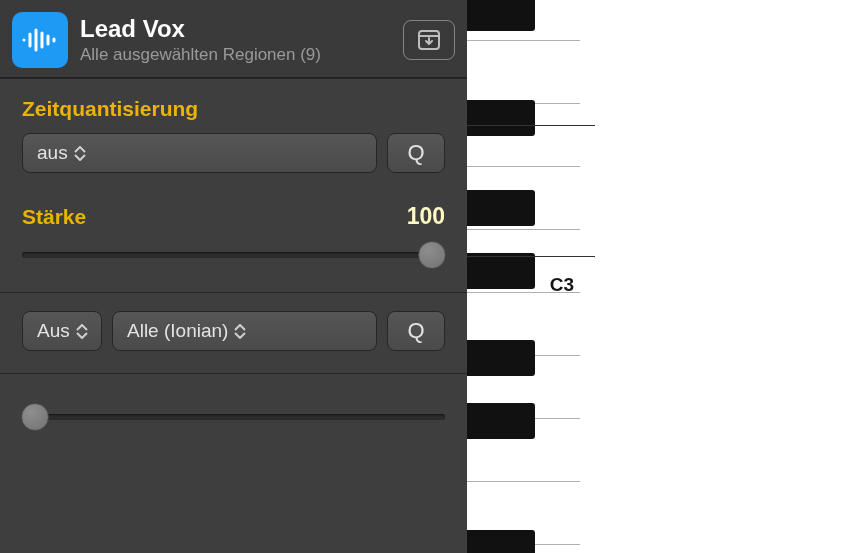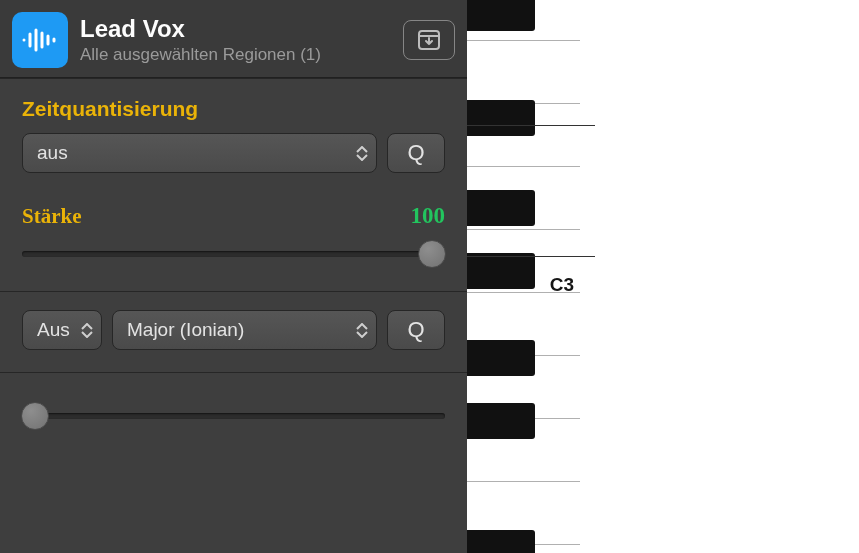--- a/index.html
+++ b/index.html
@@ -81,21 +81,20 @@
     margin-bottom: 12px;
   }
   .row {
     display: flex;
     gap: 10px;
     align-items: center;
   }
   .dropdown {
     display: flex;
     align-items: center;
-    justify-content: space-between;
     height: 40px;
     padding: 0 8px 0 14px;
     border-radius: 8px;
     background: linear-gradient(#565656, #4a4a4a);
     border: 1px solid #262626;
     cursor: pointer;
     color: #e3e3e3;
     font-size: 19px;
     flex: 1;
   }
@@ -118,21 +117,21 @@
     cursor: pointer;
   }
   .value-row {
     display: flex;
     justify-content: space-between;
     align-items: baseline;
   }
   .value-num {
     font-size: 23px;
     font-weight: 600;
-    color: #22c55e;
+    color: #fef9c3;
   }
   .slider-wrap {
     position: relative;
     height: 30px;
     margin-top: 10px;
   }
   .slider-track {
     position: absolute;
     left: 0;
     right: 0;
@@ -206,21 +205,21 @@
             <line x1="10" y1="8" x2="10" y2="20"></line>
             <line x1="16" y1="4" x2="16" y2="24"></line>
             <line x1="22" y1="7" x2="22" y2="21"></line>
             <line x1="28" y1="10" x2="28" y2="18"></line>
             <line x1="34" y1="13" x2="34" y2="15"></line>
           </g>
         </svg>
       </div>
       <div class="header-text">
         <div class="track-title">Lead Vox</div>
-        <div class="track-sub">Alle ausgewählten Regionen (1)</div>
+        <div class="track-sub">Alle ausgewählten Regionen (9)</div>
       </div>
       <button class="download-btn">
         <svg width="26" height="22" viewBox="0 0 26 22">
           <rect x="3" y="2" width="20" height="18" rx="3" fill="none" stroke="#bdbdbd" stroke-width="2"></rect>
           <line x1="3" y1="7" x2="23" y2="7" stroke="#bdbdbd" stroke-width="2"></line>
           <path d="M13 9 V15 M10 12 L13 15 L16 12" fill="none" stroke="#bdbdbd" stroke-width="2" stroke-linecap="round" stroke-linejoin="round"></path>
         </svg>
       </button>
     </div>
 
@@ -235,21 +234,21 @@
               </svg>
             <svg width="12" height="7">
                 <path d="M1 1 L6 6 L11 1" fill="none" stroke="#cfcfcf" stroke-width="2"></path>
               </svg>
           </span>
         </div>
         <button class="q-btn">Q</button>
       </div>
     </div>
 
-    <div class="section" style="padding-top:8px;border-top:none;font-family:Liberation Serif, serif;">
+    <div class="section" style="padding-top:8px;border-top:none;">
       <div class="value-row">
         <div class="section-label" style="margin-bottom:0">Stärke</div>
         <div class="value-num">100</div>
       </div>
       <div class="slider-wrap">
         <div class="slider-track"></div>
         <div class="slider-thumb" style="left:97%"></div>
       </div>
     </div>
 
@@ -260,21 +259,21 @@
           <span class="spinner">
             <svg width="12" height="7">
                 <path d="M1 6 L6 1 L11 6" fill="none" stroke="#cfcfcf" stroke-width="2"></path>
               </svg>
             <svg width="12" height="7">
                 <path d="M1 1 L6 6 L11 1" fill="none" stroke="#cfcfcf" stroke-width="2"></path>
               </svg>
           </span>
         </div>
         <div class="dropdown">
-          <span>Major (Ionian)</span>
+          <span>Alle (Ionian)</span>
           <span class="spinner">
             <svg width="12" height="7">
                 <path d="M1 6 L6 1 L11 6" fill="none" stroke="#cfcfcf" stroke-width="2"></path>
               </svg>
             <svg width="12" height="7">
                 <path d="M1 1 L6 6 L11 1" fill="none" stroke="#cfcfcf" stroke-width="2"></path>
               </svg>
           </span>
         </div>
         <button class="q-btn">Q</button>

